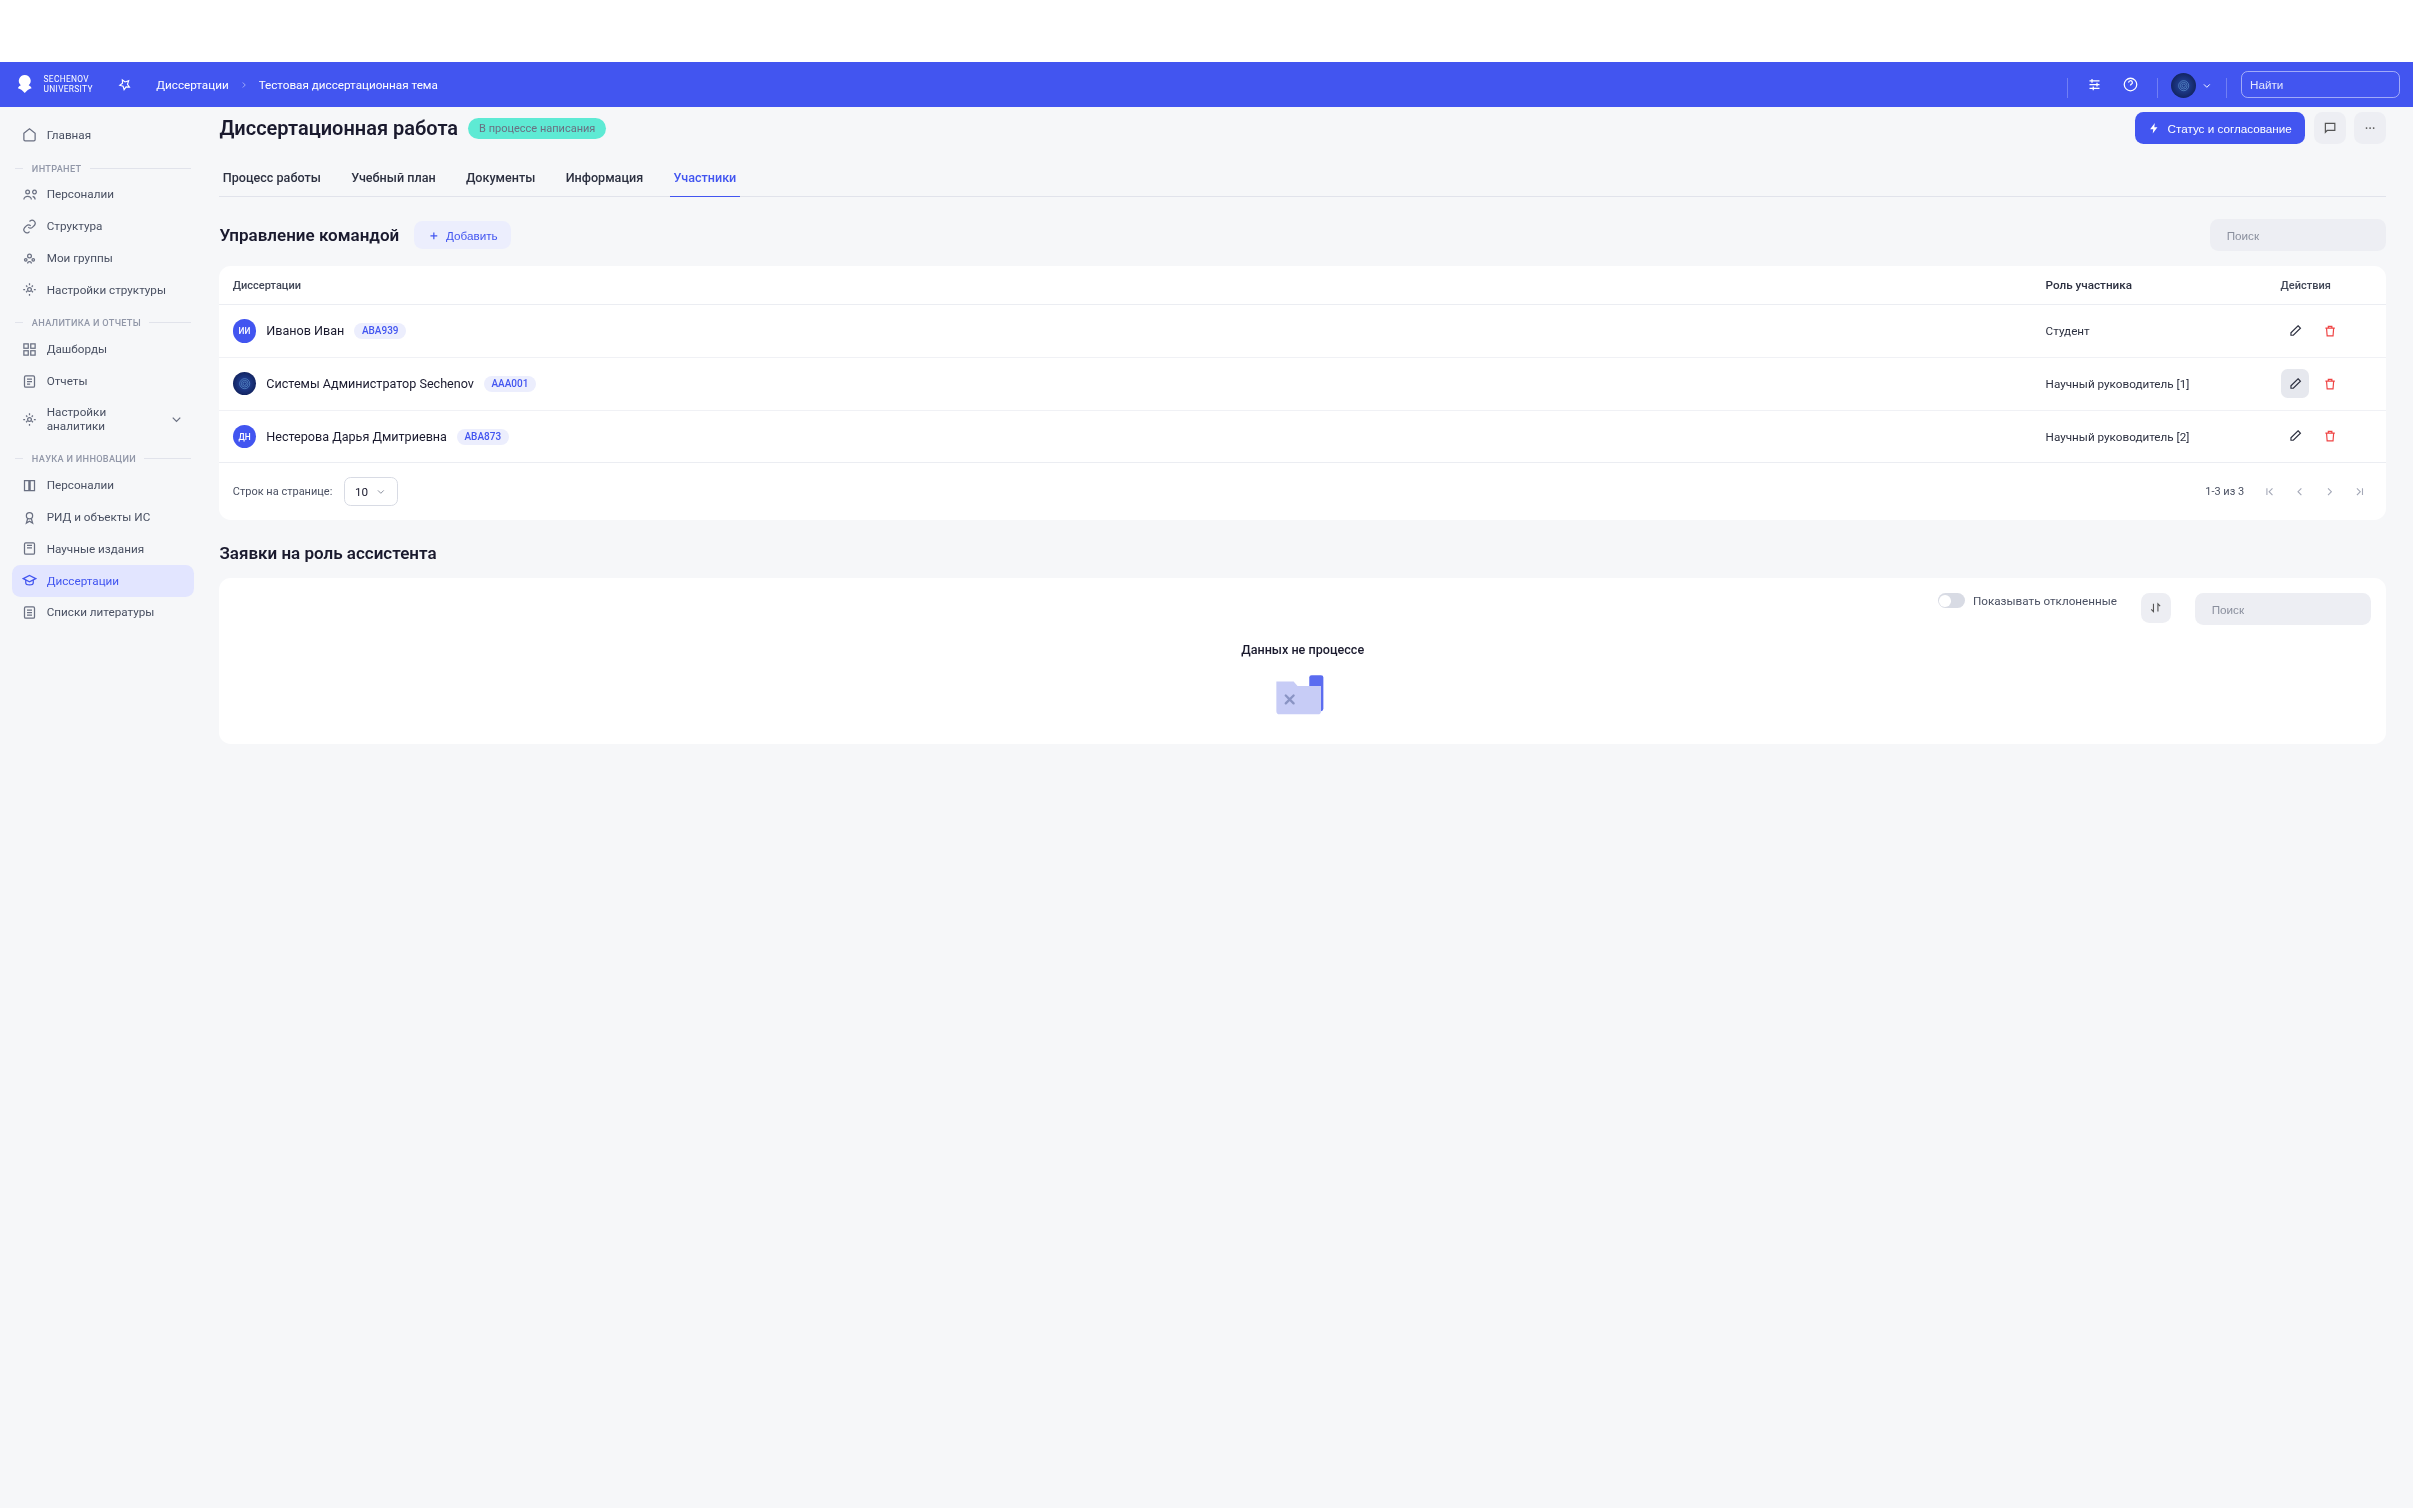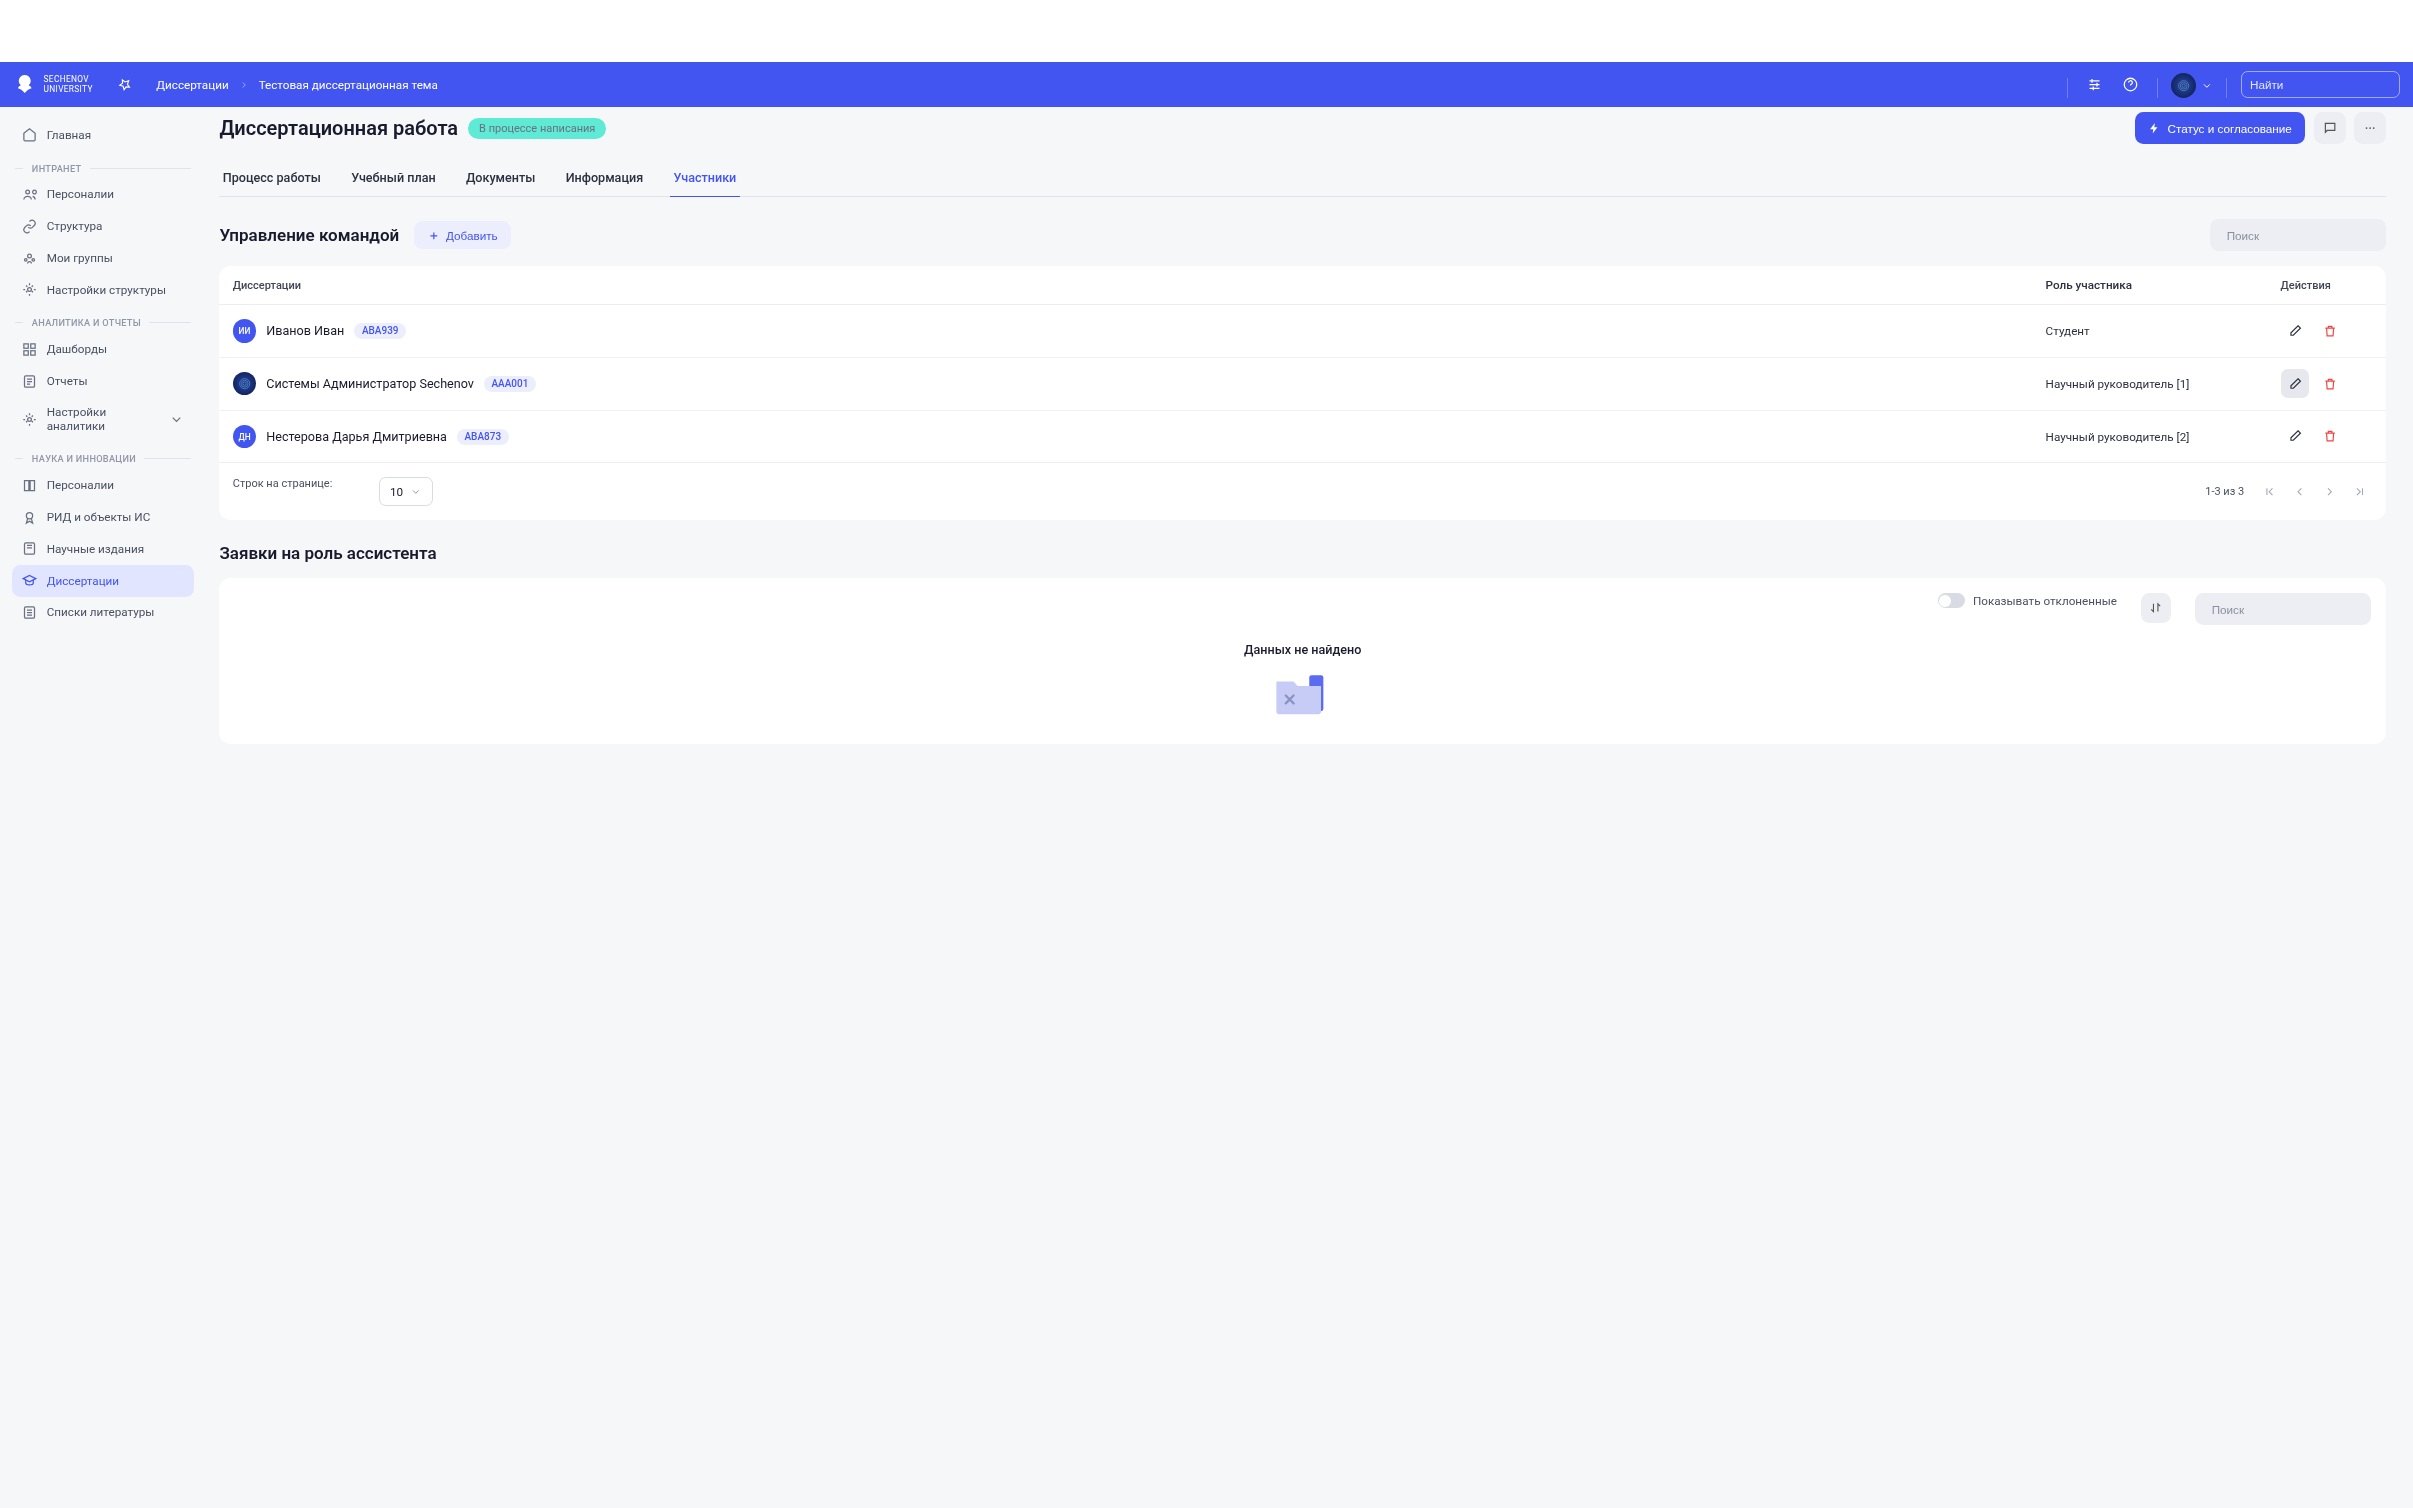--- a/index.html
+++ b/index.html
@@ -249,24 +249,23 @@
   width: 28.5px; height: 28.5px;
   border-radius: 6.7px;
   display: flex; align-items: center; justify-content: center;
   curscursor: pointer;
 }
 .row-icon-btn.hovered { background: #e6e8ee; }
 .row-icon-btn.delete svg { color: #ef4444; }
 .row-icon-btn svg { width: 14.2px; height: 14.2px; color: #2c3040; }
 
 .table-footer {
-  display: flex; 
+  display: flex; align-items: center;
   padding: 13.4px;
   border-top: 0.8px solid #ebedf2;
-  gap: 35px;
 }
 .rows-label { font-size: 11px; color: #4a5062; margin-right: 11.7px; }
 .rows-select {
   display: flex; align-items: center; gap: 6.7px;
   border: 0.8px solid #d8dbe4;
   border-radius: 6.7px;
   padding: 6.7px 10px;
   font-size: 11.7px; cursor: pointer;
 }
 .pagination {
@@ -683,21 +682,21 @@
         </div>
         <div class="section-search">
           <svg width="13.4" height="13.4" viewBox="0 0 24 24" fill="none" stroke="#8a8f9d" stroke-width="2">
               <circle cx="11" cy="11" r="7"></circle>
               <path d="M21 21l-5-5"></path>
             </svg>
           <input placeholder="Поиск" style="">
         </div>
       </div>
       <div class="empty-state">
-        <div class="empty-text">Данных не найдено</div>
+        <div class="empty-text">Данных не процессе</div>
         <svg class="folder-illus" viewBox="0 0 80 60">
           <rect x="48" y="4" width="18" height="46" rx="3" fill="#5b6cf0"></rect>
           <path d="M6 12h22l5 6h30v32a4 4 0 0 1-4 4H10a4 4 0 0 1-4-4z" fill="#c7ccf6"></path>
           <path d="M18 30l10 10M28 30l-10 10" stroke="#8a94c4" stroke-width="3" stroke-linecap="round"></path>
         </svg>
       </div>
     </div>
   </div>
 </div>
 

